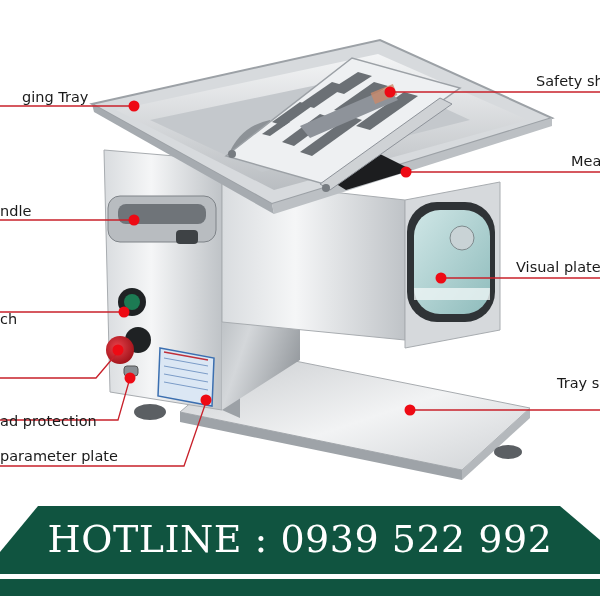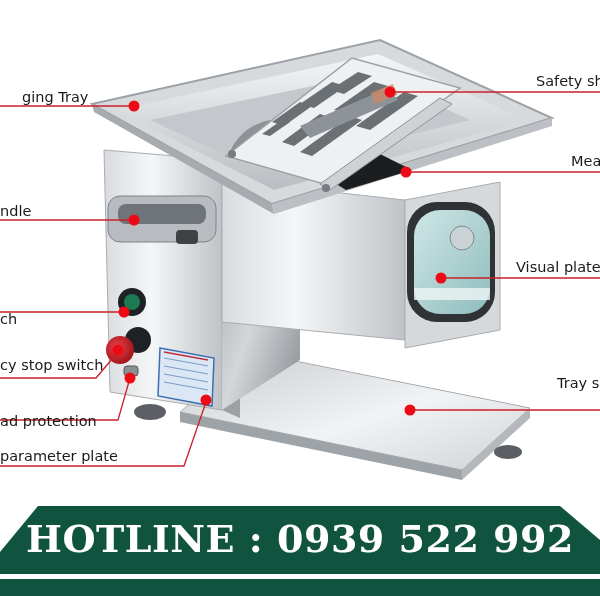--- a/index.html
+++ b/index.html
@@ -3,21 +3,21 @@
 <meta charset="utf-8">
 <style>
   html, body { margin:0; padding:0; }
   body { width:600px; height:596px; background:#ffffff; overflow:hidden; position:relative;
          font-family:"DejaVu Sans", sans-serif; }
   #stage { position:absolute; left:0; top:0; width:600px; height:596px; }
   .label { position:absolute; font-size:14.5px; color:#1a1a1a; white-space:nowrap; line-height:1; }
   svg.overlay { position:absolute; left:0; top:0; width:600px; height:596px; pointer-events:none; }
   .banner { position:absolute; left:0; top:506px; width:600px; height:90px; }
   .banner-text { position:absolute; left:0; top:520px; width:600px; text-align:center;
-     font-family:"DejaVu Serif", "Liberation Serif", serif; font-weight:bold; color:#ffffff;
+     font-family:"DejaVu Serif", "Liberation Serif", serif; font-weight:normal; color:#ffffff;
      font-size:38px; letter-spacing:0.5px; line-height:1; }
 </style>
 </head>
 <body>
 
 <div id="stage">
 
   <svg class="overlay" viewBox="0 0 600 596">
     <defs>
       <linearGradient id="gSteel" x1="0" y1="0" x2="1" y2="0">
@@ -142,21 +142,20 @@
       <circle cx="390" cy="92" r="5.5"></circle>
       <circle cx="406" cy="172" r="5.5"></circle>
       <circle cx="441" cy="278" r="5.5"></circle>
       <circle cx="410" cy="410" r="5.5"></circle>
     </g>
   </svg>
 
   <span class="label" style="left:0;top:90px;margin-left:22px;">ging Tray</span>
   <span class="label" style="left:0;top:204px;text-align:right;">ndle</span>
   <span class="label" style="left:0;top:312px;">ch</span>
-  <span class="label" style="left:0;top:358px;">cy stop switch</span>
   <span class="label" style="left:0;top:402px;margin-top:12px;">ad protection</span>
   <span class="label" style="left:0;top:449px;">parameter plate</span>
 
   <span class="label" style="left:536px;top:74px;">Safety sh</span>
   <span class="label" style="left:571px;top:154px;text-align:center;">Mea</span>
   <span class="label" style="left:516px;top:260px;">Visual plate</span>
   <span class="label" style="left:557px;top:376px;">Tray s</span>
 
   <svg class="banner" viewBox="0 506 600 90">
     <polygon points="0,552 38,506 560,506 600,540 600,596 0,596" fill="#105440"></polygon>

